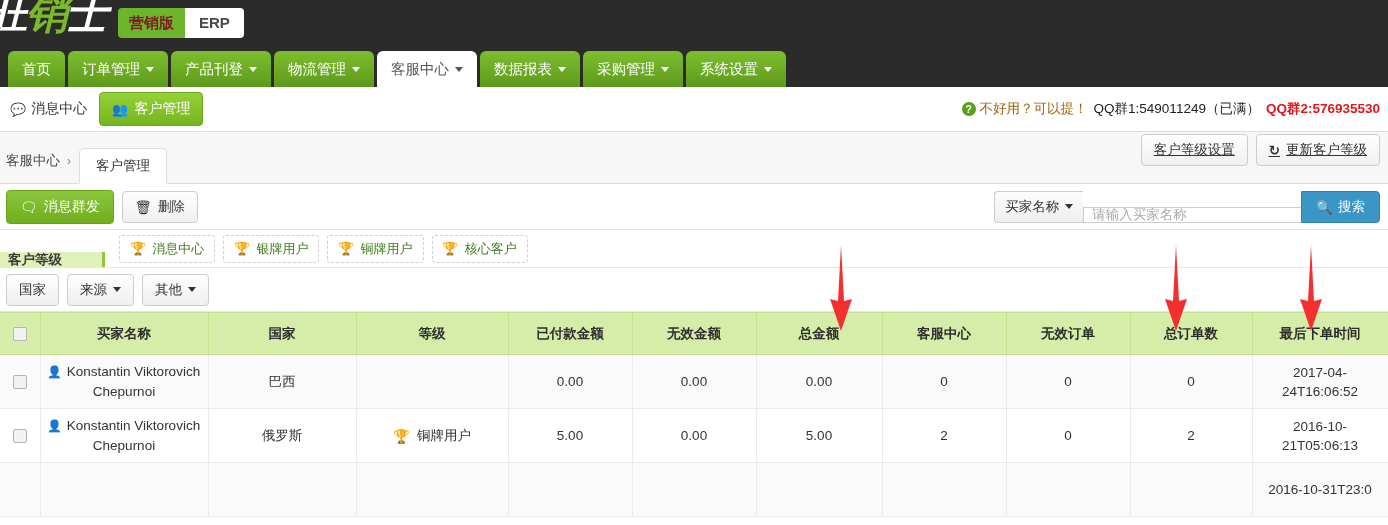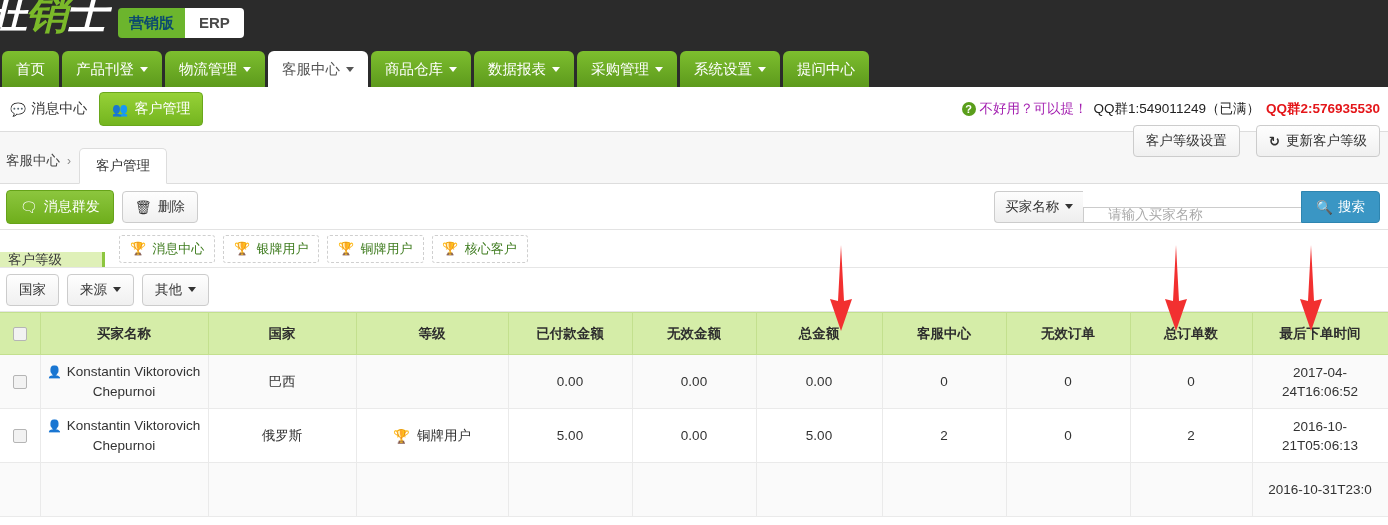--- a/index.html
+++ b/index.html
@@ -36,21 +36,21 @@
     font-style: italic;
     letter-spacing: -2px;
     color: #ffffff;
     white-space: nowrap;
     font-family: "DejaVu Sans", sans-serif;
   }
   .logo-text .green { color: #7ab929; }
   .badge-group { display: flex; align-items: center; margin-left: 6px; }
   .badge-ver {
     background: #6cb52d;
-    color: #0c4a6e;
+    color: #7f1d1d;
     font-size: 15px;
     font-weight: bold;
     padding: 5px 11px;
     border-radius: 4px 0 0 4px;
     line-height: 20px;
   }
   .badge-erp {
     background: #ffffff;
     color: #4a4a4a;
     font-size: 15px;
@@ -60,21 +60,21 @@
     line-height: 20px;
     font-family: "Liberation Sans", sans-serif;
   }
 
   
   .mainnav {
     height: 42px;
     background: #2b2b2b;
     display: flex;
     align-items: flex-end;
-    padding-left: 2px;
+    padding-left: 8px;
     position: relative;
   }
   .navitem {
     height: 36px;
     margin-right: 3px;
     padding: 0 14px;
     display: flex;
     align-items: center;
     color: #fff;
     font-size: 14.5px;
@@ -133,21 +133,21 @@
     display: flex; align-items: center;
   }
   .q-mark {
     display: inline-block;
     width: 14px; height: 14px; line-height: 14px;
     border-radius: 50%;
     background: #5a9e1b; color: #fff;
     text-align: center; font-size: 11px; font-weight: bold;
     margin-right: 4px;
   }
-  .q-green { color: #a21caf; }
+  .q-green { color: #a16207; }
   .q-black { color: #222; margin-left: 6px; }
   .q-red { color: #e4161a; font-weight: bold; margin-left: 6px; }
 
   
   .crumbrow {
     height: 52px;
     background: #f7f7f7;
     display: flex;
     align-items: flex-end;
     padding-left: 2px;
@@ -166,22 +166,22 @@
     border-bottom: 1px solid #fff;
     border-radius: 5px 5px 0 0;
     padding: 8px 16px 8px 16px;
     font-size: 13.5px;
     color: #333;
     margin-bottom: -1px;
     cursor: pointer;
   }
   .crumb-actions {
     position: absolute;
-    right: 8px; bottom: 26px;
-    display: flex; gap: 16px;
+    right: 8px; bottom: 17px;
+    display: flex; gap: 8px; text-decoration: underline;
   }
   .btn {
     background: linear-gradient(to bottom, #fefefe 0%, #f0f0f0 100%);
     border: 1px solid #ccc;
     border-radius: 4px;
     padding: 6px 12px;
     font-size: 13.5px;
     color: #333;
     cursor: pointer;
     display: flex; align-items: center;
@@ -224,21 +224,21 @@
     border-radius: 4px 0 0 4px;
     padding: 0 10px;
     display: flex; align-items: center;
     font-size: 13.5px; color: #333;
     cursor: pointer; white-space: nowrap;
   }
   .sg-input {
     border: 1px solid #ccc;
     border-right: none;
     width: 218px;
-    padding: 0 24px;
+    padding: 0 8px;
     font-size: 13.5px;
     color: #333;
     outline: none;
     font-family: "Liberation Sans", sans-serif;
     margin-top: 16px;
   }
   .sg-input::placeholder { color: #aaa; }
   .sg-btn {
     background: #3a96c4;
     border: 1px solid #2e85b0;
@@ -258,21 +258,21 @@
     border-bottom: 1px solid #e6e6e6;
   }
   .level-label {
     width: 105px;
     background: #dff0b8;
     border-right: 3px solid #8dc63f;
     display: flex; align-items: center;
     padding-left: 8px;
     font-size: 13.5px;
     color: #3a3a3a;
-    font-weight: normal;
+    font-weight: bold;
     margin-top: 22px;
   }
   .level-items {
     flex: 1;
     display: flex; align-items: center;
     padding-left: 14px;
     gap: 8px;
     background: #fff;
   }
   .level-chip {
@@ -379,49 +379,46 @@
       <div class="badge-ver">营销版</div>
       <div class="badge-erp">ERP</div>
     </div>
   </div>
 
   <div class="mainnav" id="mainnav">
       <div class="navitem">
         <span>首页</span>
       </div>
       <div class="navitem">
+        <span>订单管理</span>
+        <span class="caret"></span>
+      </div>
+      <div class="navitem">
         <span>产品刊登</span>
         <span class="caret"></span>
       </div>
       <div class="navitem">
         <span>物流管理</span>
         <span class="caret"></span>
       </div>
       <div class="navitem active">
         <span>客服中心</span>
         <span class="caret"></span>
       </div>
       <div class="navitem">
-        <span>商品仓库</span>
-        <span class="caret"></span>
-      </div>
-      <div class="navitem">
         <span>数据报表</span>
         <span class="caret"></span>
       </div>
       <div class="navitem">
         <span>采购管理</span>
         <span class="caret"></span>
       </div>
       <div class="navitem">
         <span>系统设置</span>
         <span class="caret"></span>
-      </div>
-      <div class="navitem">
-        <span>提问中心</span>
       </div>
     </div>
 
   <div class="subnav">
     <div class="subnav-link">
       <span class="ic">💬</span>
       <span>消息中心</span>
     </div>
     <div class="subnav-btn">
       <span class="ic">👥</span>

